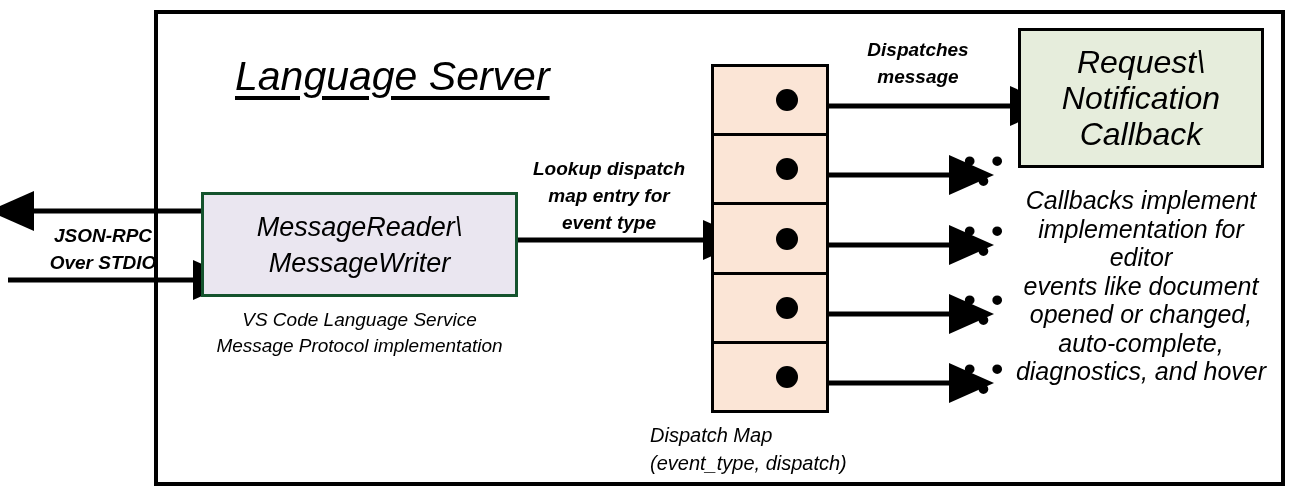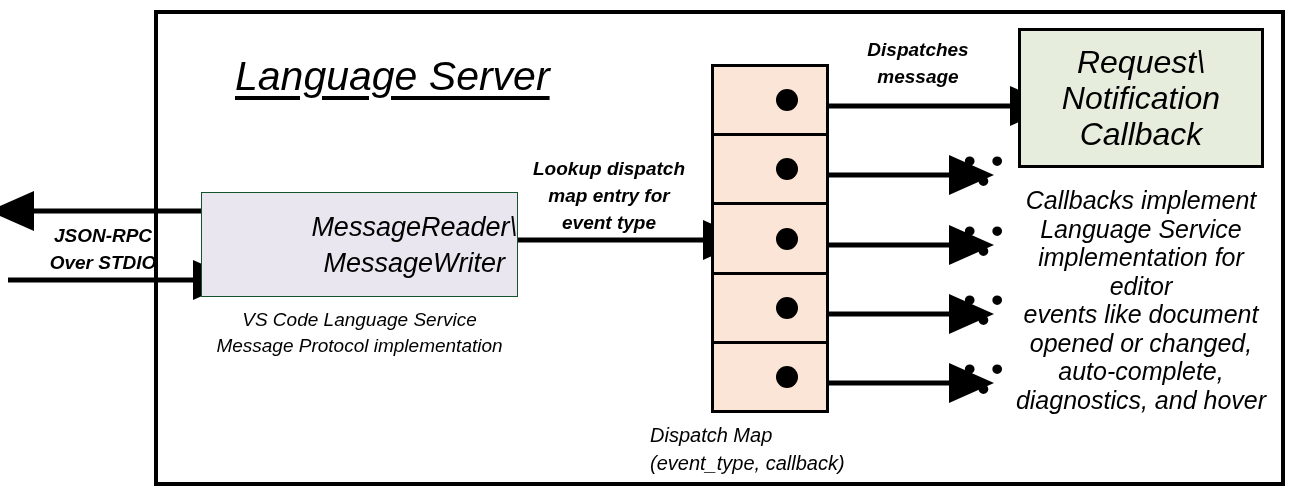--- a/index.html
+++ b/index.html
@@ -62,25 +62,25 @@
     text-align: center;
   }
 
   
   .mr-box {
     left: 201px;
     top: 192px;
     width: 317px;
     height: 105px;
     background: #EAE6F0;
-    border: 1px solid #14532d;
+    border: 3px solid #14532d;
     box-sizing: border-box;
     display: flex;
     align-items: center;
-    justify-content: flex-end;
+    justify-content: center;
   }
   .mr-box-text {
     font-size: 27px;
     line-height: 36px;
     text-align: center;
   }
   .mr-caption {
     left: 181px;
     top: 307px;
     width: 357px;
@@ -273,38 +273,37 @@
     </div>
     <div class="dm-row">
       <span class="dm-dot"></span>
     </div>
     <div class="dm-row">
       <span class="dm-dot"></span>
     </div>
   </div>
   <div class="abs dm-caption">
     <div>Dispatch Map</div>
-    <div>(event_type, callback)</div>
+    <div>(event_type, dispatch)</div>
   </div>
 
   <div class="abs dispatch-label">
     <div>Dispatches</div>
     <div>message</div>
   </div>
 
   <div class="abs cb-box">
     <div class="cb-box-text">
       <div>Request\</div>
       <div>Notification</div>
       <div>Callback</div>
     </div>
   </div>
   <div class="abs cb-caption">
     <div>Callbacks implement</div>
-    <div>Language Service</div>
     <div>implementation for editor</div>
     <div>events like document</div>
     <div>opened or changed,</div>
     <div>auto-complete,</div>
     <div>diagnostics, and hover</div>
   </div>
 
   <div class="ellipsis" style="left:962px; top:175px;">• • •</div>
   <div class="ellipsis" style="left:962px; top:245px;">• • •</div>
   <div class="ellipsis" style="left:962px; top:314px;">• • •</div>

